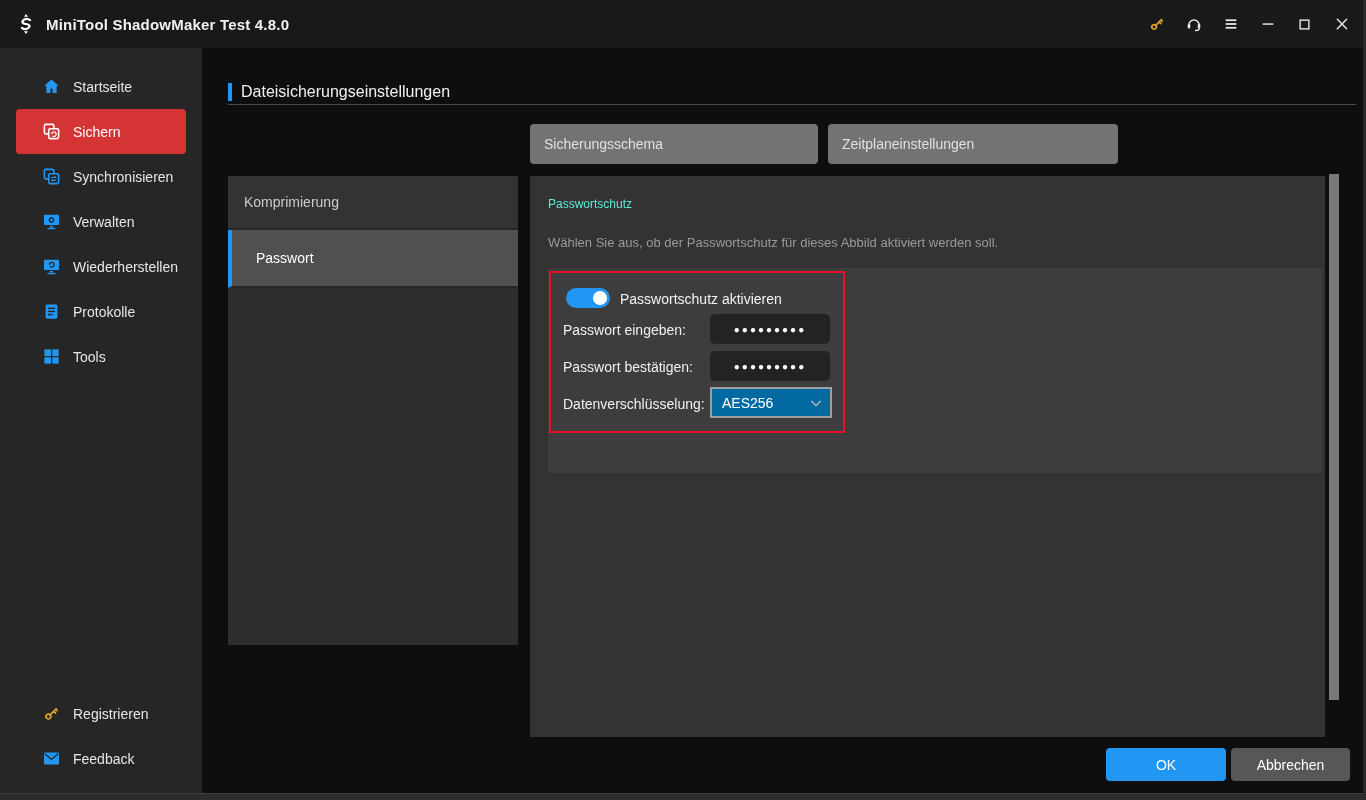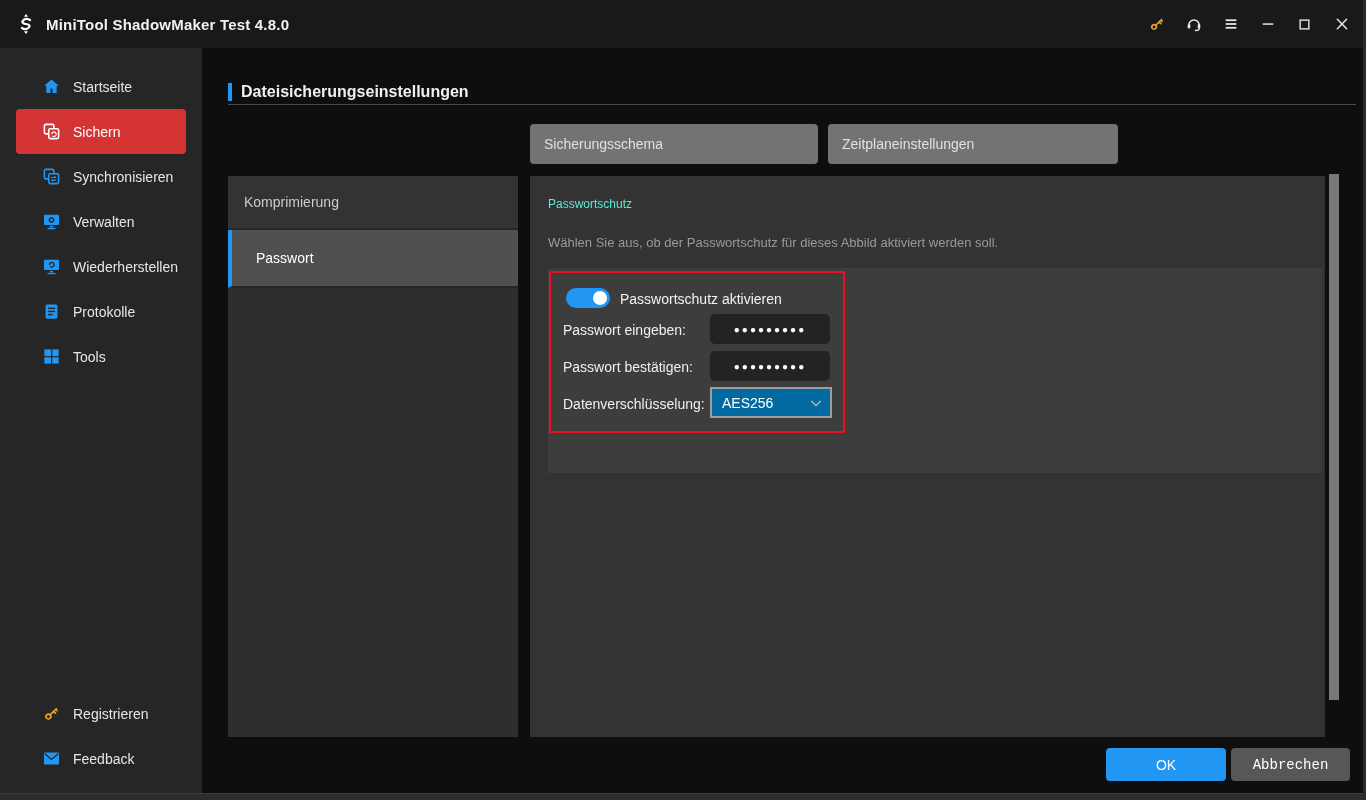--- a/index.html
+++ b/index.html
@@ -14,31 +14,31 @@
   
   .sidebar{position:absolute;left:0;top:48px;width:202px;height:745px;background:#262626;}
   .nav{padding-top:16px;}
   .nav-item{height:45px;margin:0 16px;display:flex;align-items:center;padding-left:26px;gap:12px;
             border-radius:4px;font-size:14px;color:#e6e6e6;cursor:pointer;box-sizing:border-box;}
   .nav-item.active{background:#d53434;color:#fff;}
   .nav-icon{width:19px;height:19px;flex:0 0 19px;display:flex;}
   .side-footer{position:absolute;left:0;top:643px;width:202px;}
   
   .page-accent{position:absolute;left:228px;top:83px;width:4px;height:18px;background:#2196f3;}
-  .page-title{position:absolute;left:241px;top:83px;font-size:16px;font-weight:700;color:#f0f0f0;}
+  .page-title{position:absolute;left:241px;top:83px;font-size:16px;font-weight:400;color:#f0f0f0;}
   .header-sep{position:absolute;left:228px;top:104px;width:1128px;height:1px;background:#4a4a4a;}
   
   .tab{position:absolute;top:124px;height:40px;border-radius:4px;background:#737373;color:#e0e0e0;
        font-size:14px;display:flex;align-items:center;padding-left:14px;box-sizing:border-box;cursor:pointer;}
   .tab.active{background:#4a4a4a;color:#fff;}
   .tab1{left:228px;width:290px;}
   .tab2{left:530px;width:288px;}
   .tab3{left:828px;width:290px;}
   
-  .subpanel{position:absolute;left:228px;top:176px;width:290px;height:561px;background:#2e2e2e;}
+  .subpanel{position:absolute;left:228px;top:176px;width:290px;height:469px;background:#2e2e2e;}
   .opt-row{height:54px;background:#333;display:flex;align-items:center;padding-left:16px;
            font-size:14px;color:#ccc;border-bottom:2px solid #262626;cursor:pointer;box-sizing:border-box;}
   .opt-row.active{height:58px;background:#505050;color:#fff;border-left:4px solid #2196f3;padding-left:24px;}
   
   .content{position:absolute;left:530px;top:176px;width:795px;height:561px;background:#333;}
   .panel-heading{position:absolute;left:548px;top:197px;font-size:12px;color:#5eead4;}
   .panel-desc{position:absolute;left:548px;top:235px;font-size:13px;color:#9a9a9a;}
   .innerbox{position:absolute;left:548px;top:268px;width:774px;height:205px;background:#3d3d3d;}
   .annotation{position:absolute;left:549px;top:271px;width:296px;height:162px;border:2px solid #e81123;
               box-sizing:border-box;pointer-events:none;z-index:5;}
@@ -53,21 +53,21 @@
   .dropdown{position:absolute;left:710px;top:387px;width:122px;height:31px;background:#0369a1;
             border:2px solid #9e9e9e;box-sizing:border-box;display:flex;align-items:center;cursor:pointer;}
   .dd-value{padding-left:10px;font-size:14px;color:#fff;flex:1;}
   .dd-chevron{width:16px;height:16px;margin-right:6px;display:flex;}
   
   .scroll-thumb{position:absolute;left:1329px;top:174px;width:10px;height:526px;background:#787878;cursor:pointer;}
   
   .btn{position:absolute;top:748px;height:33px;border-radius:4px;font-size:14px;color:#fff;
        display:flex;align-items:center;justify-content:center;cursor:pointer;}
   .btn-ok{left:1106px;width:120px;background:#2196f3;}
-  .btn-cancel{left:1231px;width:119px;background:#575757;font-family:Liberation Mono, monospace;}
+  .btn-cancel{left:1231px;width:119px;background:#575757;}
   
   .bottom-strip{position:absolute;left:0;top:793px;width:1366px;height:7px;background:#2d2d2d;border-top:1px solid #3d3d3d;box-sizing:border-box;}
   .right-edge{position:absolute;left:1363px;top:0;width:3px;height:800px;background:#2a2a2a;}
 </style>
 </head>
 <body>
 
 <div id="app">
 
   <div class="titlebar">

